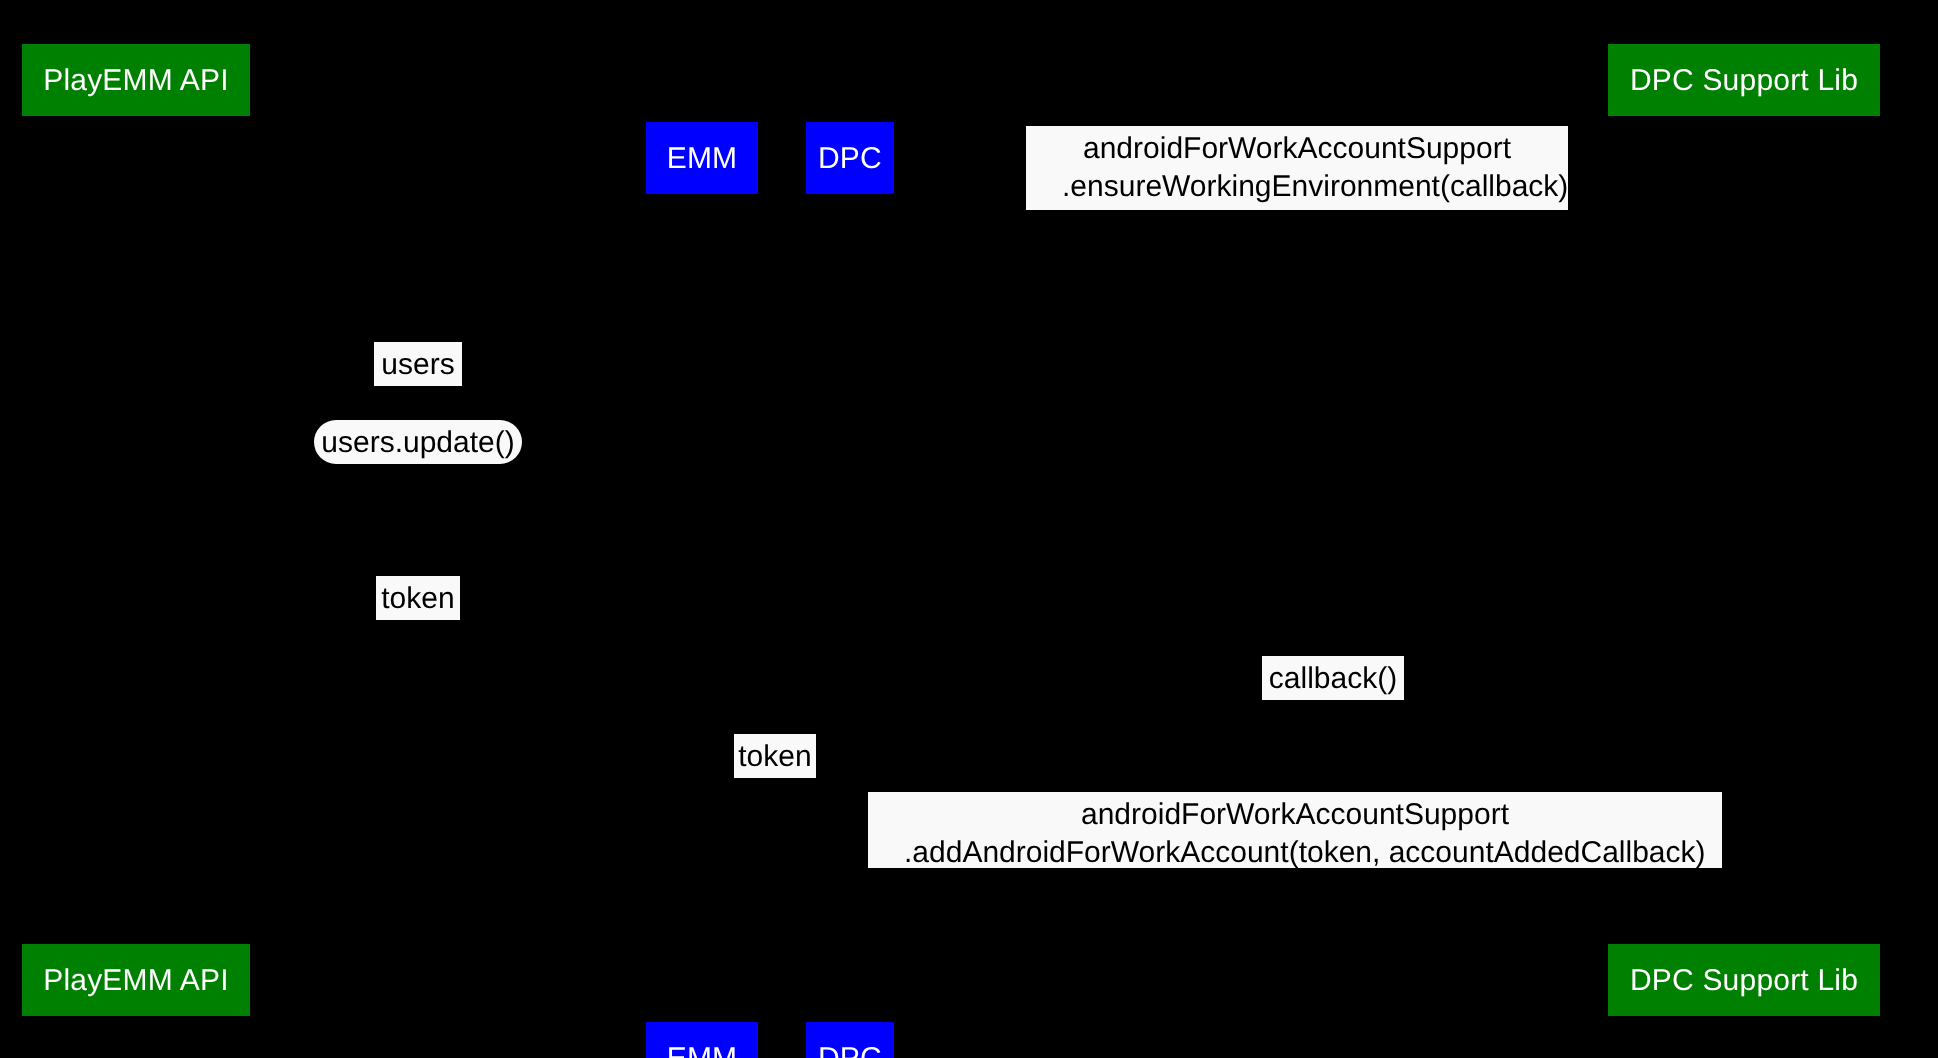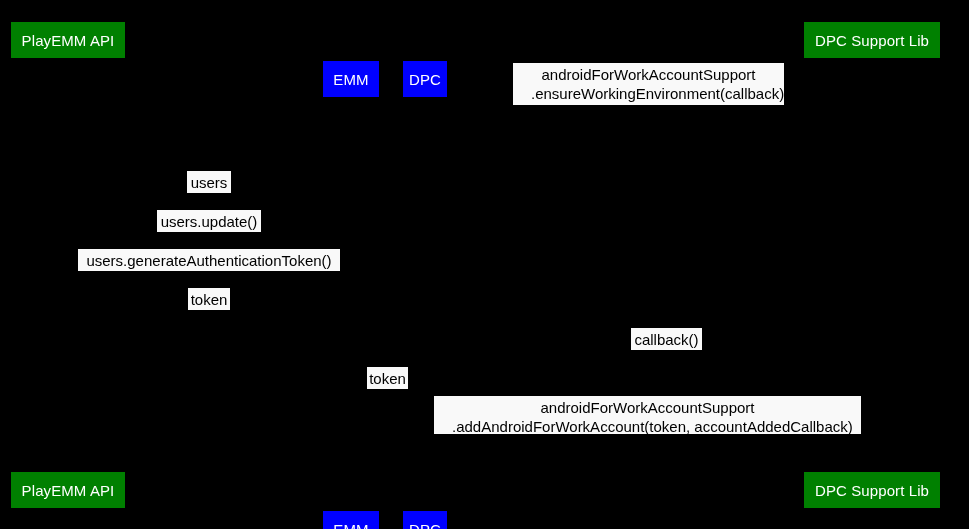--- a/index.html
+++ b/index.html
@@ -74,20 +74,19 @@
     </div>
     <div class="participant green" style="left: 804px; top: 22px; width: 136px; height: 36px; background: rgb(0, 128, 0); color: rgb(255, 255, 255);">
       <span>DPC Support Lib</span>
     </div>
     <div class="participant green" style="left: 804px; top: 472px; width: 136px; height: 36px; background: rgb(0, 128, 0); color: rgb(255, 255, 255);">
       <span>DPC Support Lib</span>
     </div>
     <div class="msg-label multiline" style="left: 513px; top: 63px; width: 271px; height: 42px; background: rgb(249, 249, 249); color: rgb(0, 0, 0);">androidForWorkAccountSupport
 .ensureWorkingEnvironment(callback)</div>
     <div class="msg-label" style="left: 187px; top: 171px; width: 44px; height: 22px; background: rgb(249, 249, 249); color: rgb(0, 0, 0);">users</div>
-    <div class="msg-label" style="left: 157px; top: 210px; width: 104px; height: 22px; background: rgb(249, 249, 249); color: rgb(0, 0, 0);">users.update()</div>
-    <div class="msg-label" style="left: 78px; top: 249px; width: 262px; height: 22px; background: rgb(249, 249, 249); color: rgb(0, 0, 0);">users.generateAuthenticationToken()</div>
+    <div class="msg-label" style="left: 157px; top: 210px; width: 104px; height: 22px; background: rgb(249, 249, 249); color: rgb(0, 0, 0); border-radius: 11px;">users.update()</div>
     <div class="msg-label" style="left: 188px; top: 288px; width: 42px; height: 22px; background: rgb(249, 249, 249); color: rgb(0, 0, 0);">token</div>
     <div class="msg-label" style="left: 613px; top: 328px; width: 71px; height: 22px; background: rgb(249, 249, 249); color: rgb(0, 0, 0); margin-left: 18px;">callback()</div>
     <div class="msg-label" style="left: 367px; top: 367px; width: 41px; height: 22px; background: rgb(249, 249, 249); color: rgb(0, 0, 0);">token</div>
     <div class="msg-label multiline" style="left: 434px; top: 396px; width: 427px; height: 38px; background: rgb(249, 249, 249); color: rgb(0, 0, 0);">androidForWorkAccountSupport
 .addAndroidForWorkAccount(token, accountAddedCallback)</div>
   </div>
 
 </body></html>

